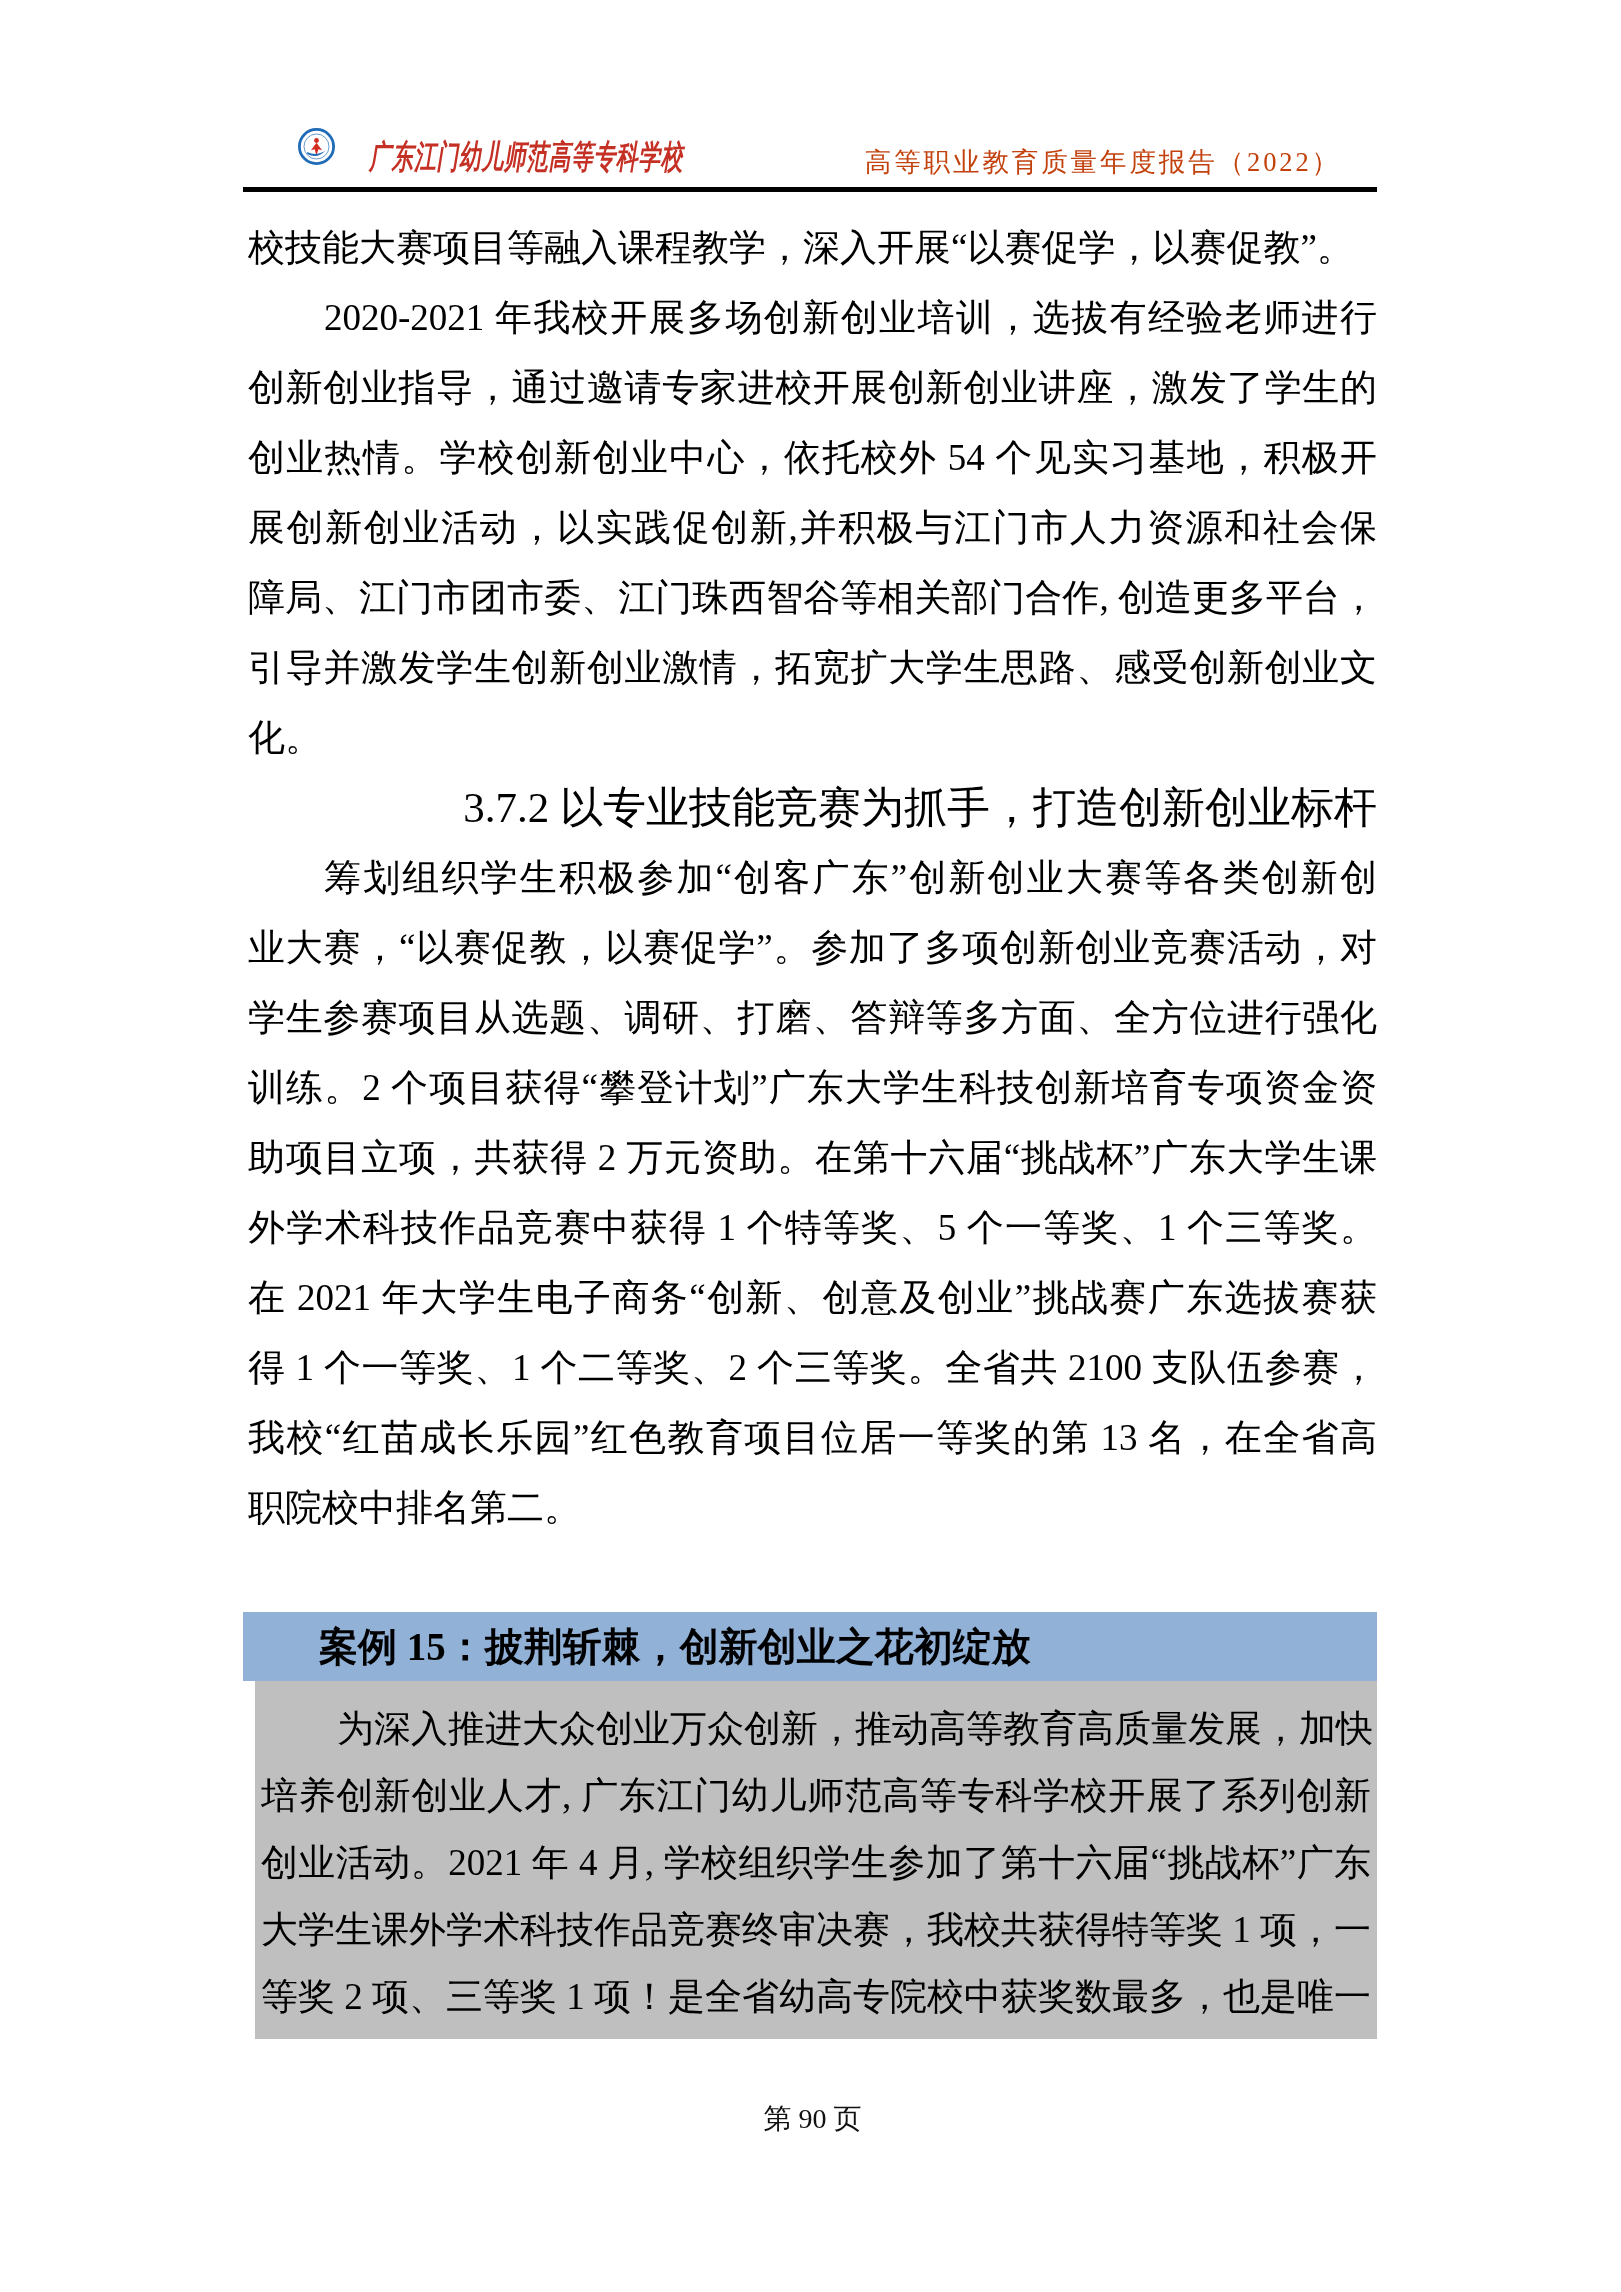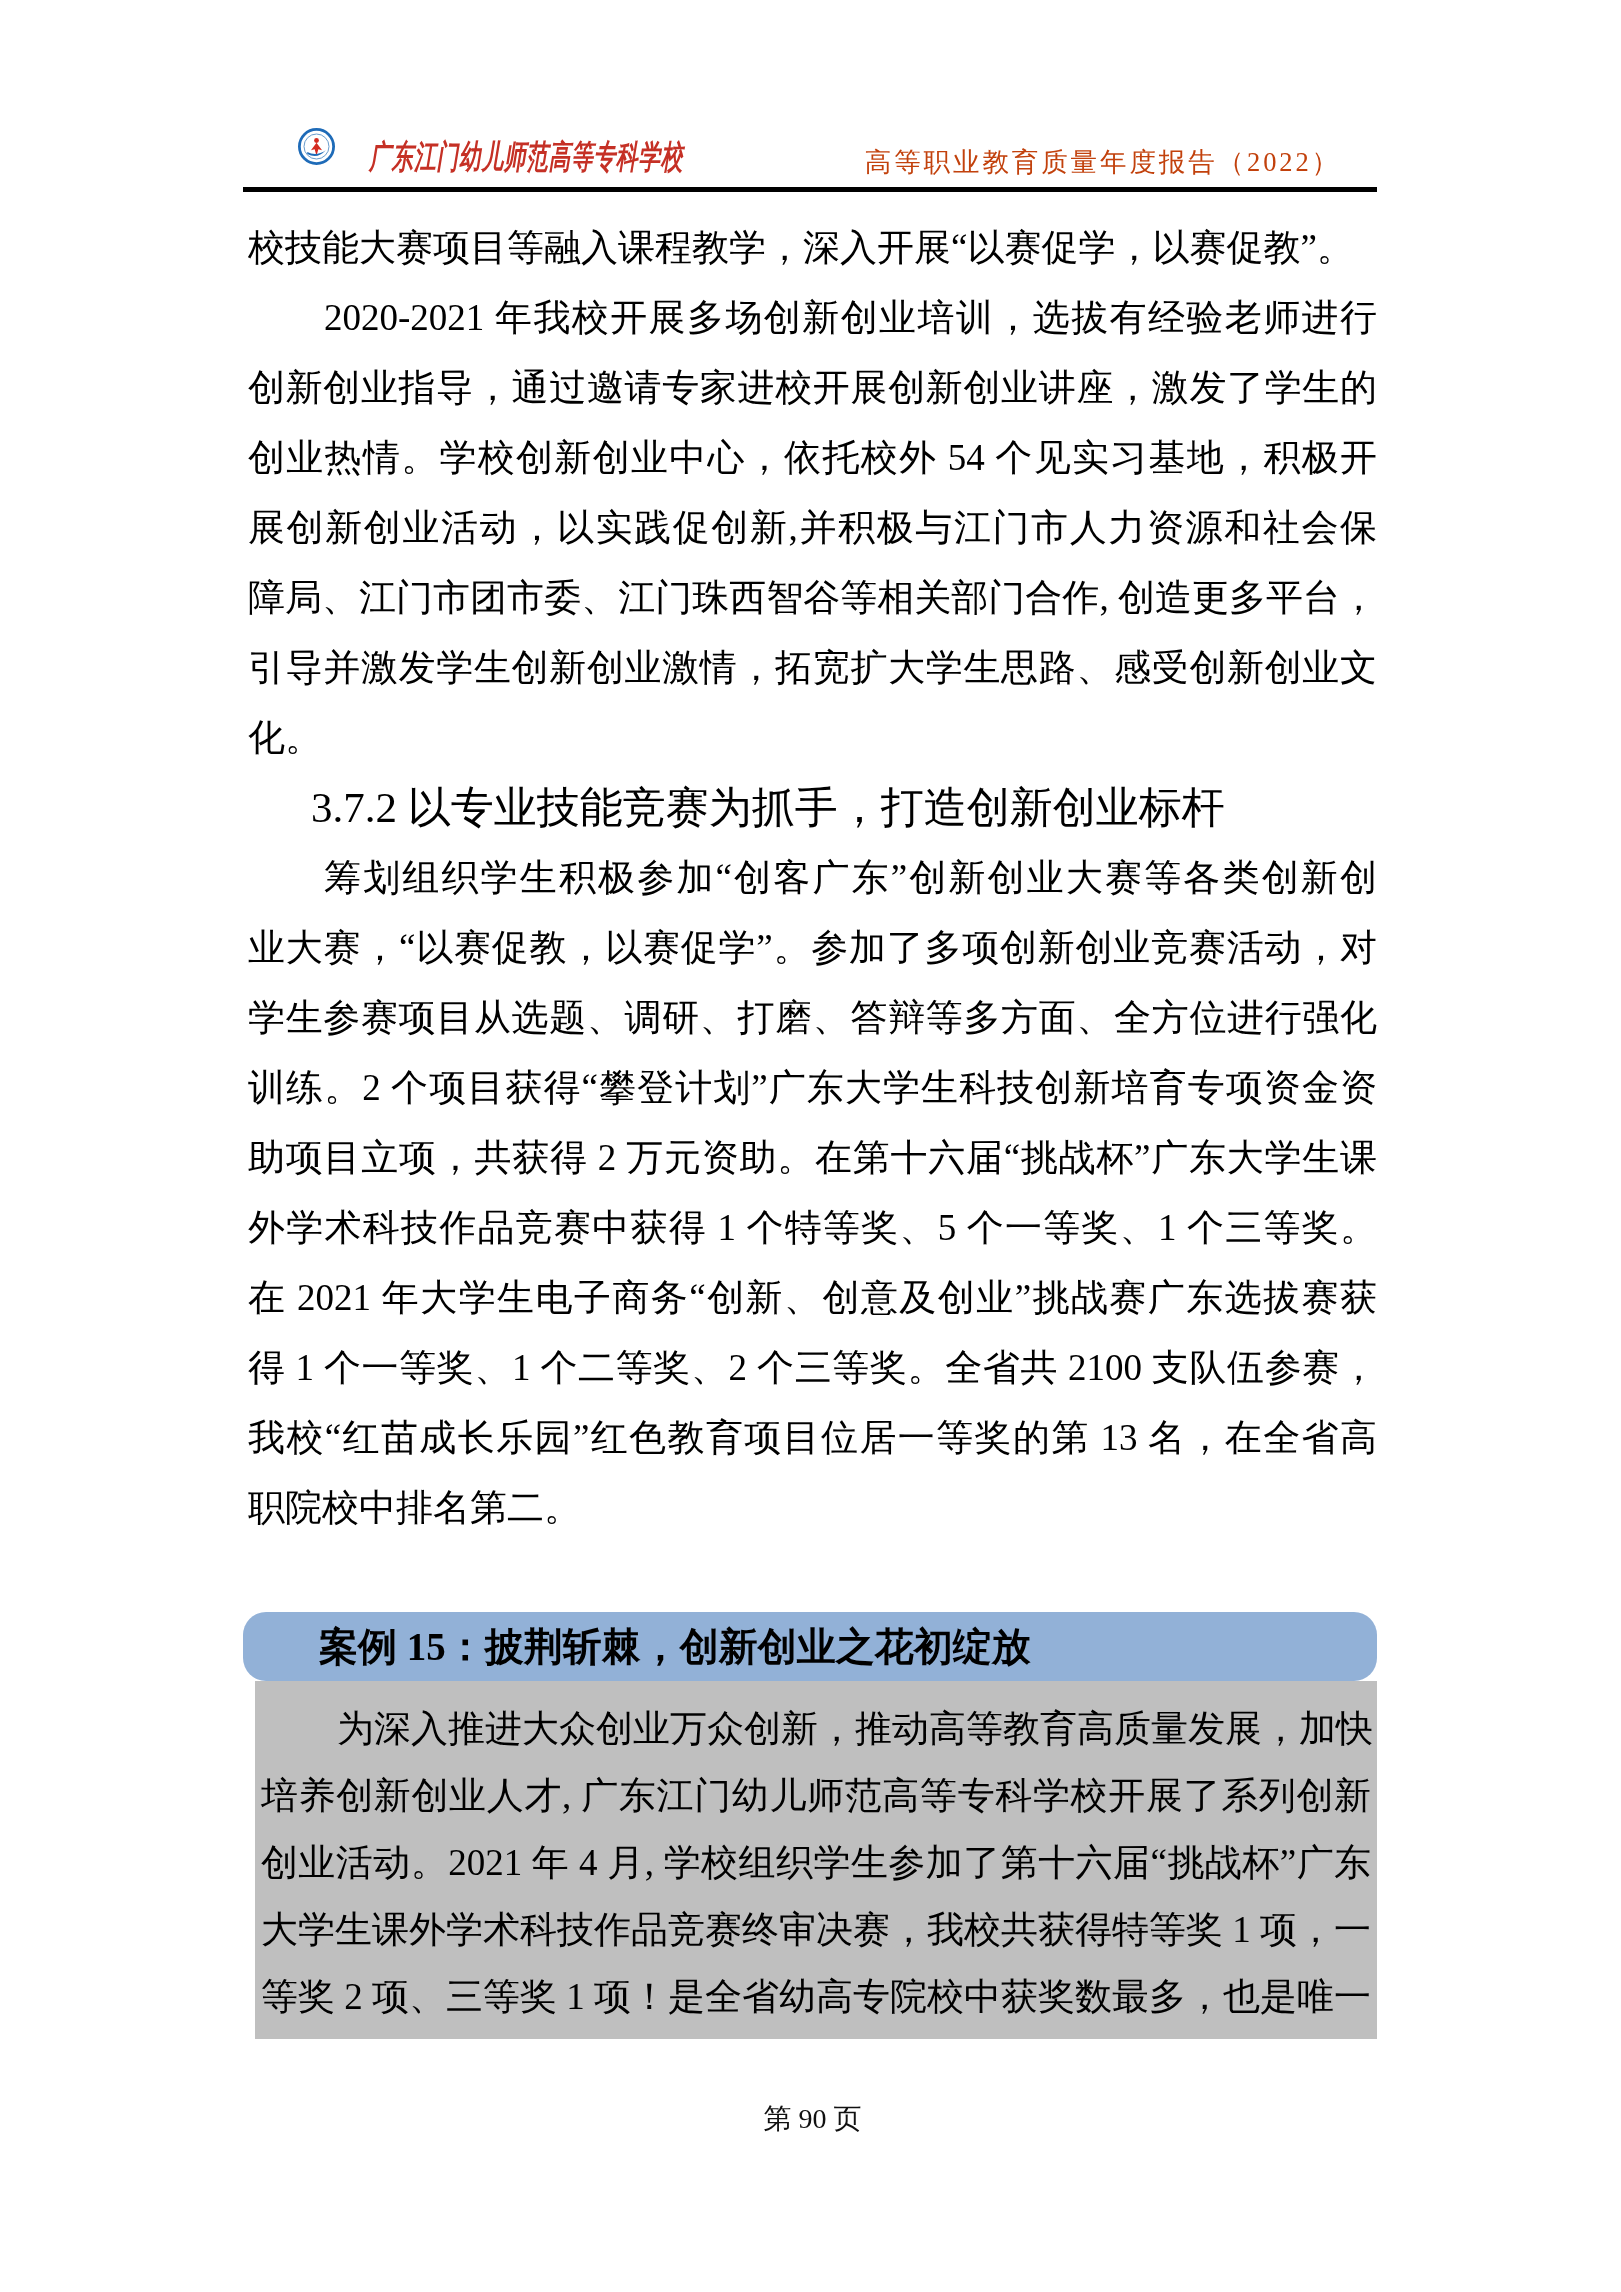--- a/index.html
+++ b/index.html
@@ -39,32 +39,32 @@
   }
   .line{
     height:70px;line-height:70px;font-size:37px;
     white-space:nowrap;
     text-align:justify;text-align-last:justify;
   }
   .line.last{text-align-last:left;}
   .line.indent{text-indent:76px;}
   .section-heading{
     height:70px;line-height:70px;font-size:43px;
-    text-indent:63px;white-space:nowrap;
+    text-indent:63px;white-space:nowrap;text-align:right;
   }
 
   
   .case-box{
     position:absolute;left:243px;top:1612px;width:1134px;
   }
   .case-title{
     background:var(--case-header-bg,#92B1D7);
     height:69px;line-height:69px;
     font-size:39px;font-weight:bold;
-    padding-left:76px;white-space:nowrap;border-radius:23px;
+    padding-left:76px;white-space:nowrap;
   }
   .case-body{
     background:var(--case-body-bg,#BFBFBF);
     padding:13.7px 5.9px 9.8px 5.9px;
     margin-left:12px;
   }
   .case-body .line{height:67px;line-height:67px;}
 
   
   .footer{

